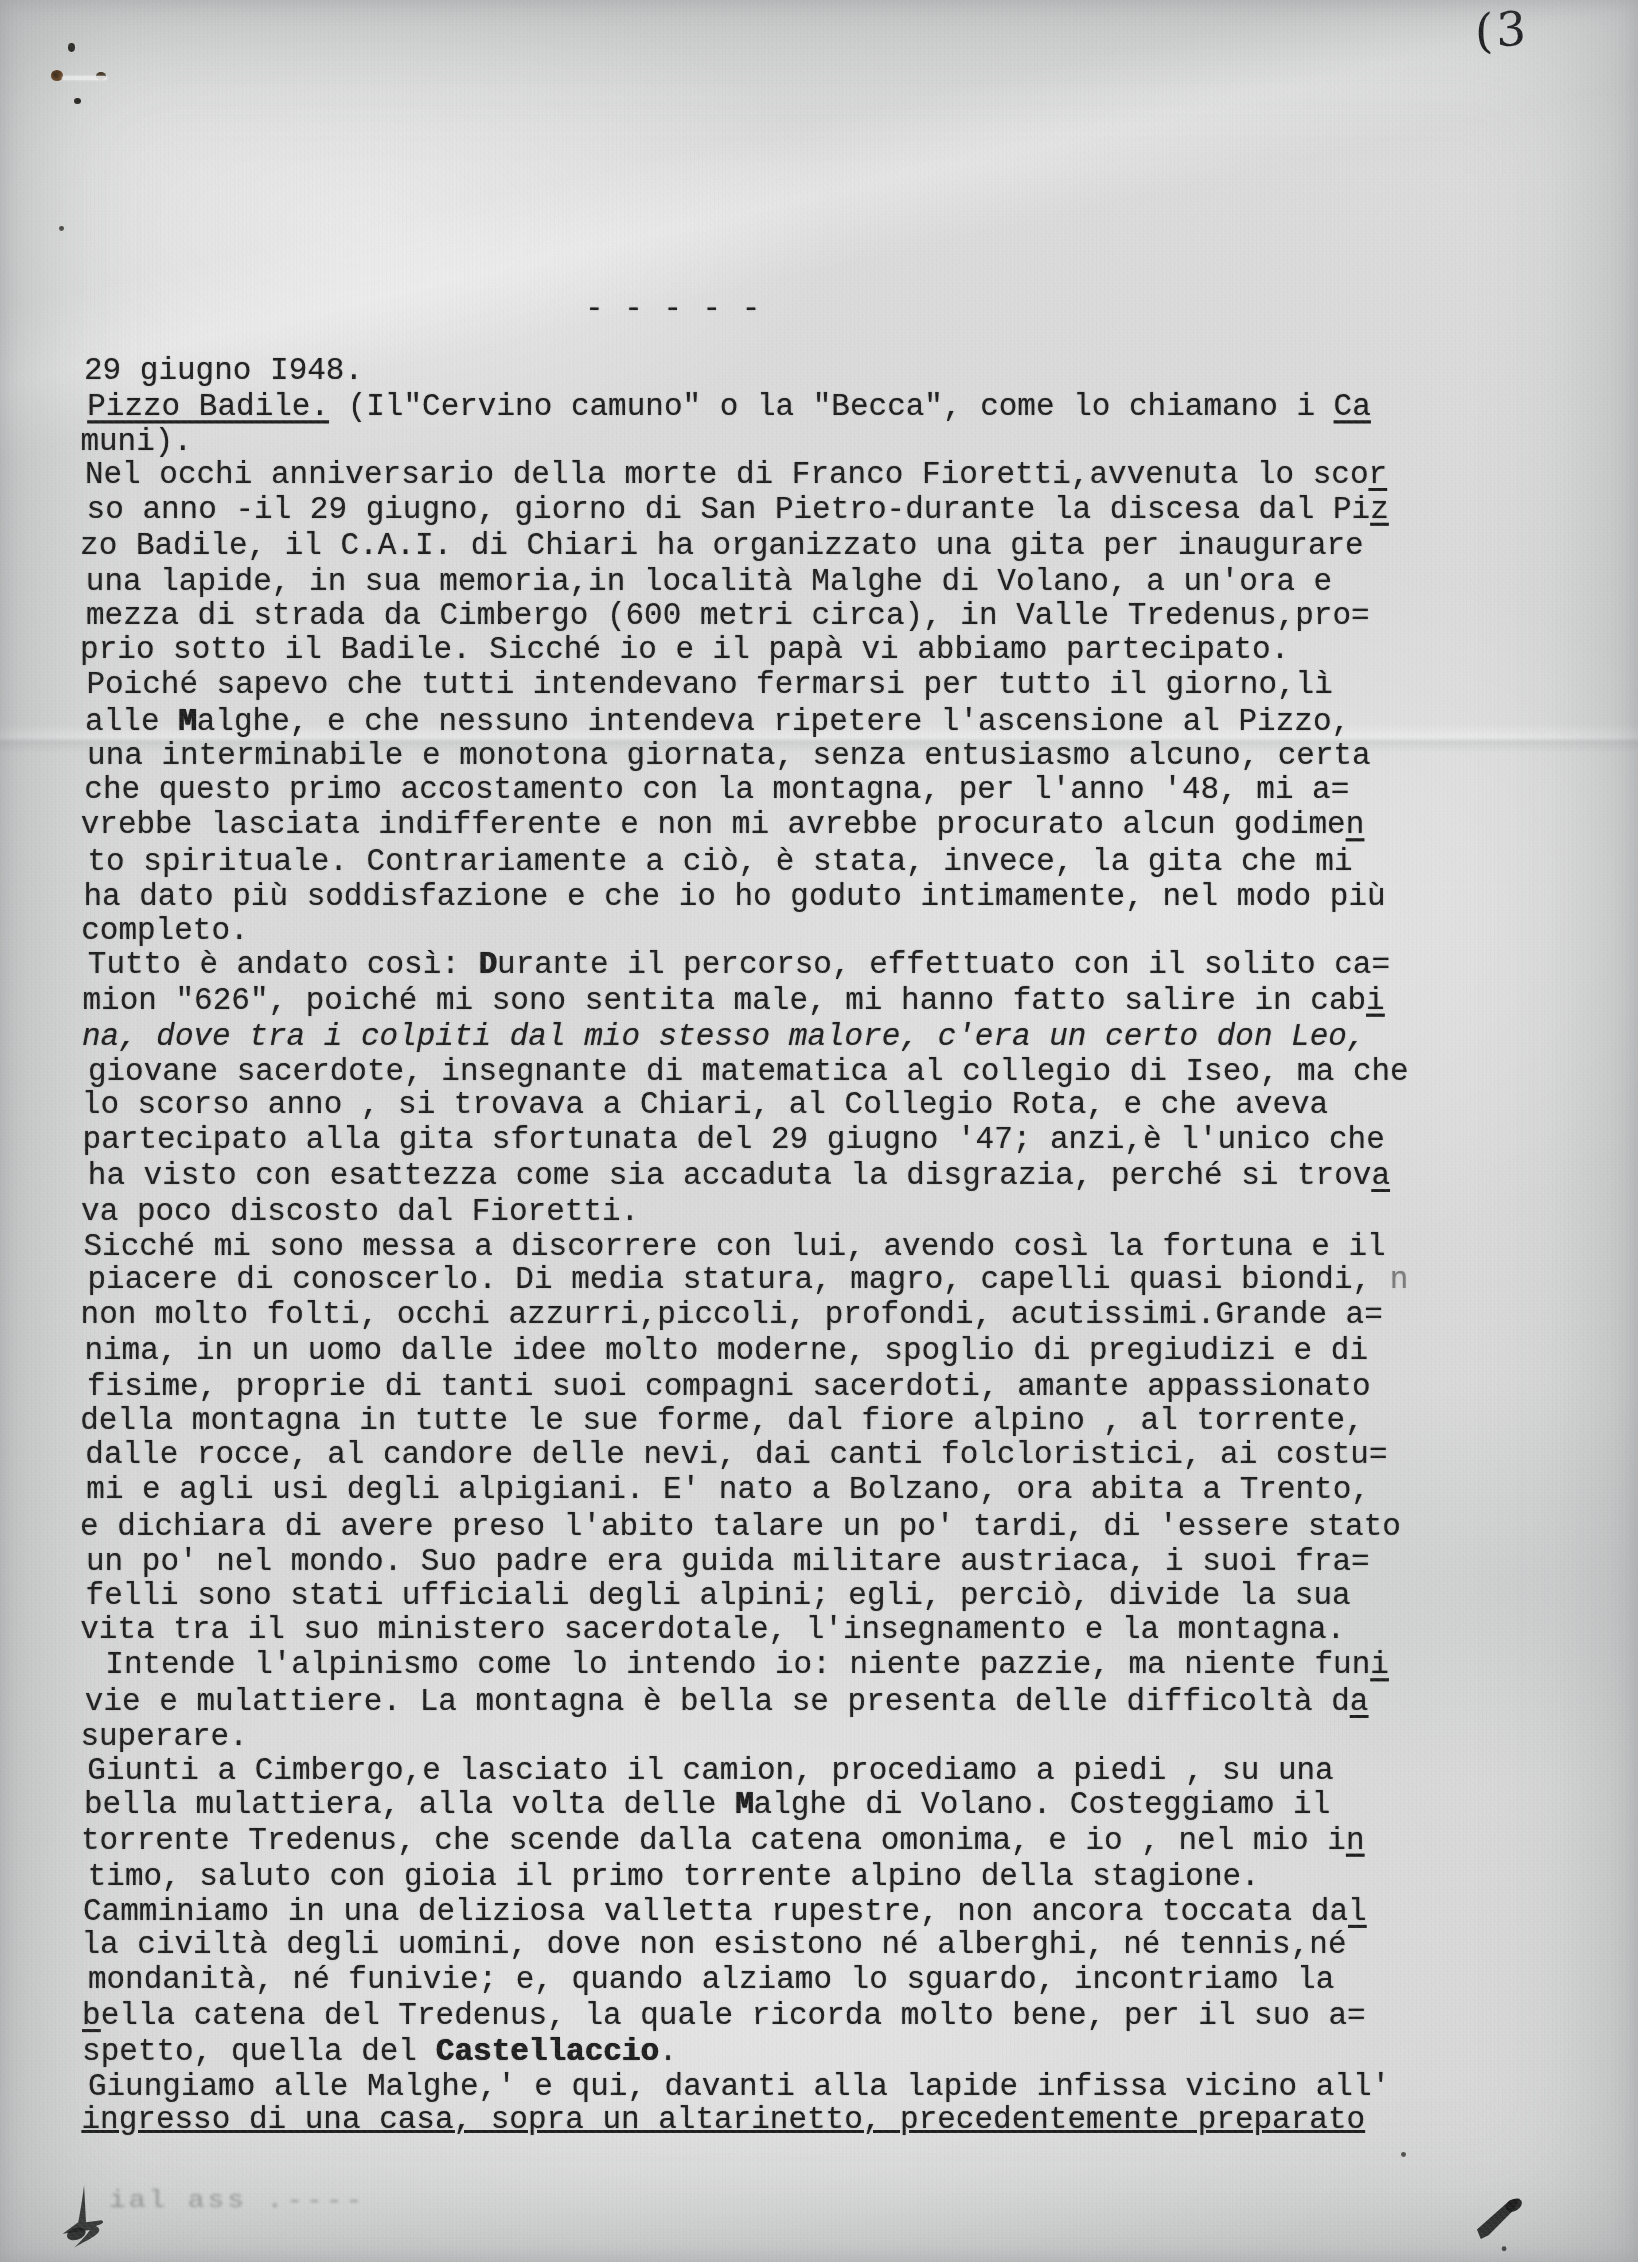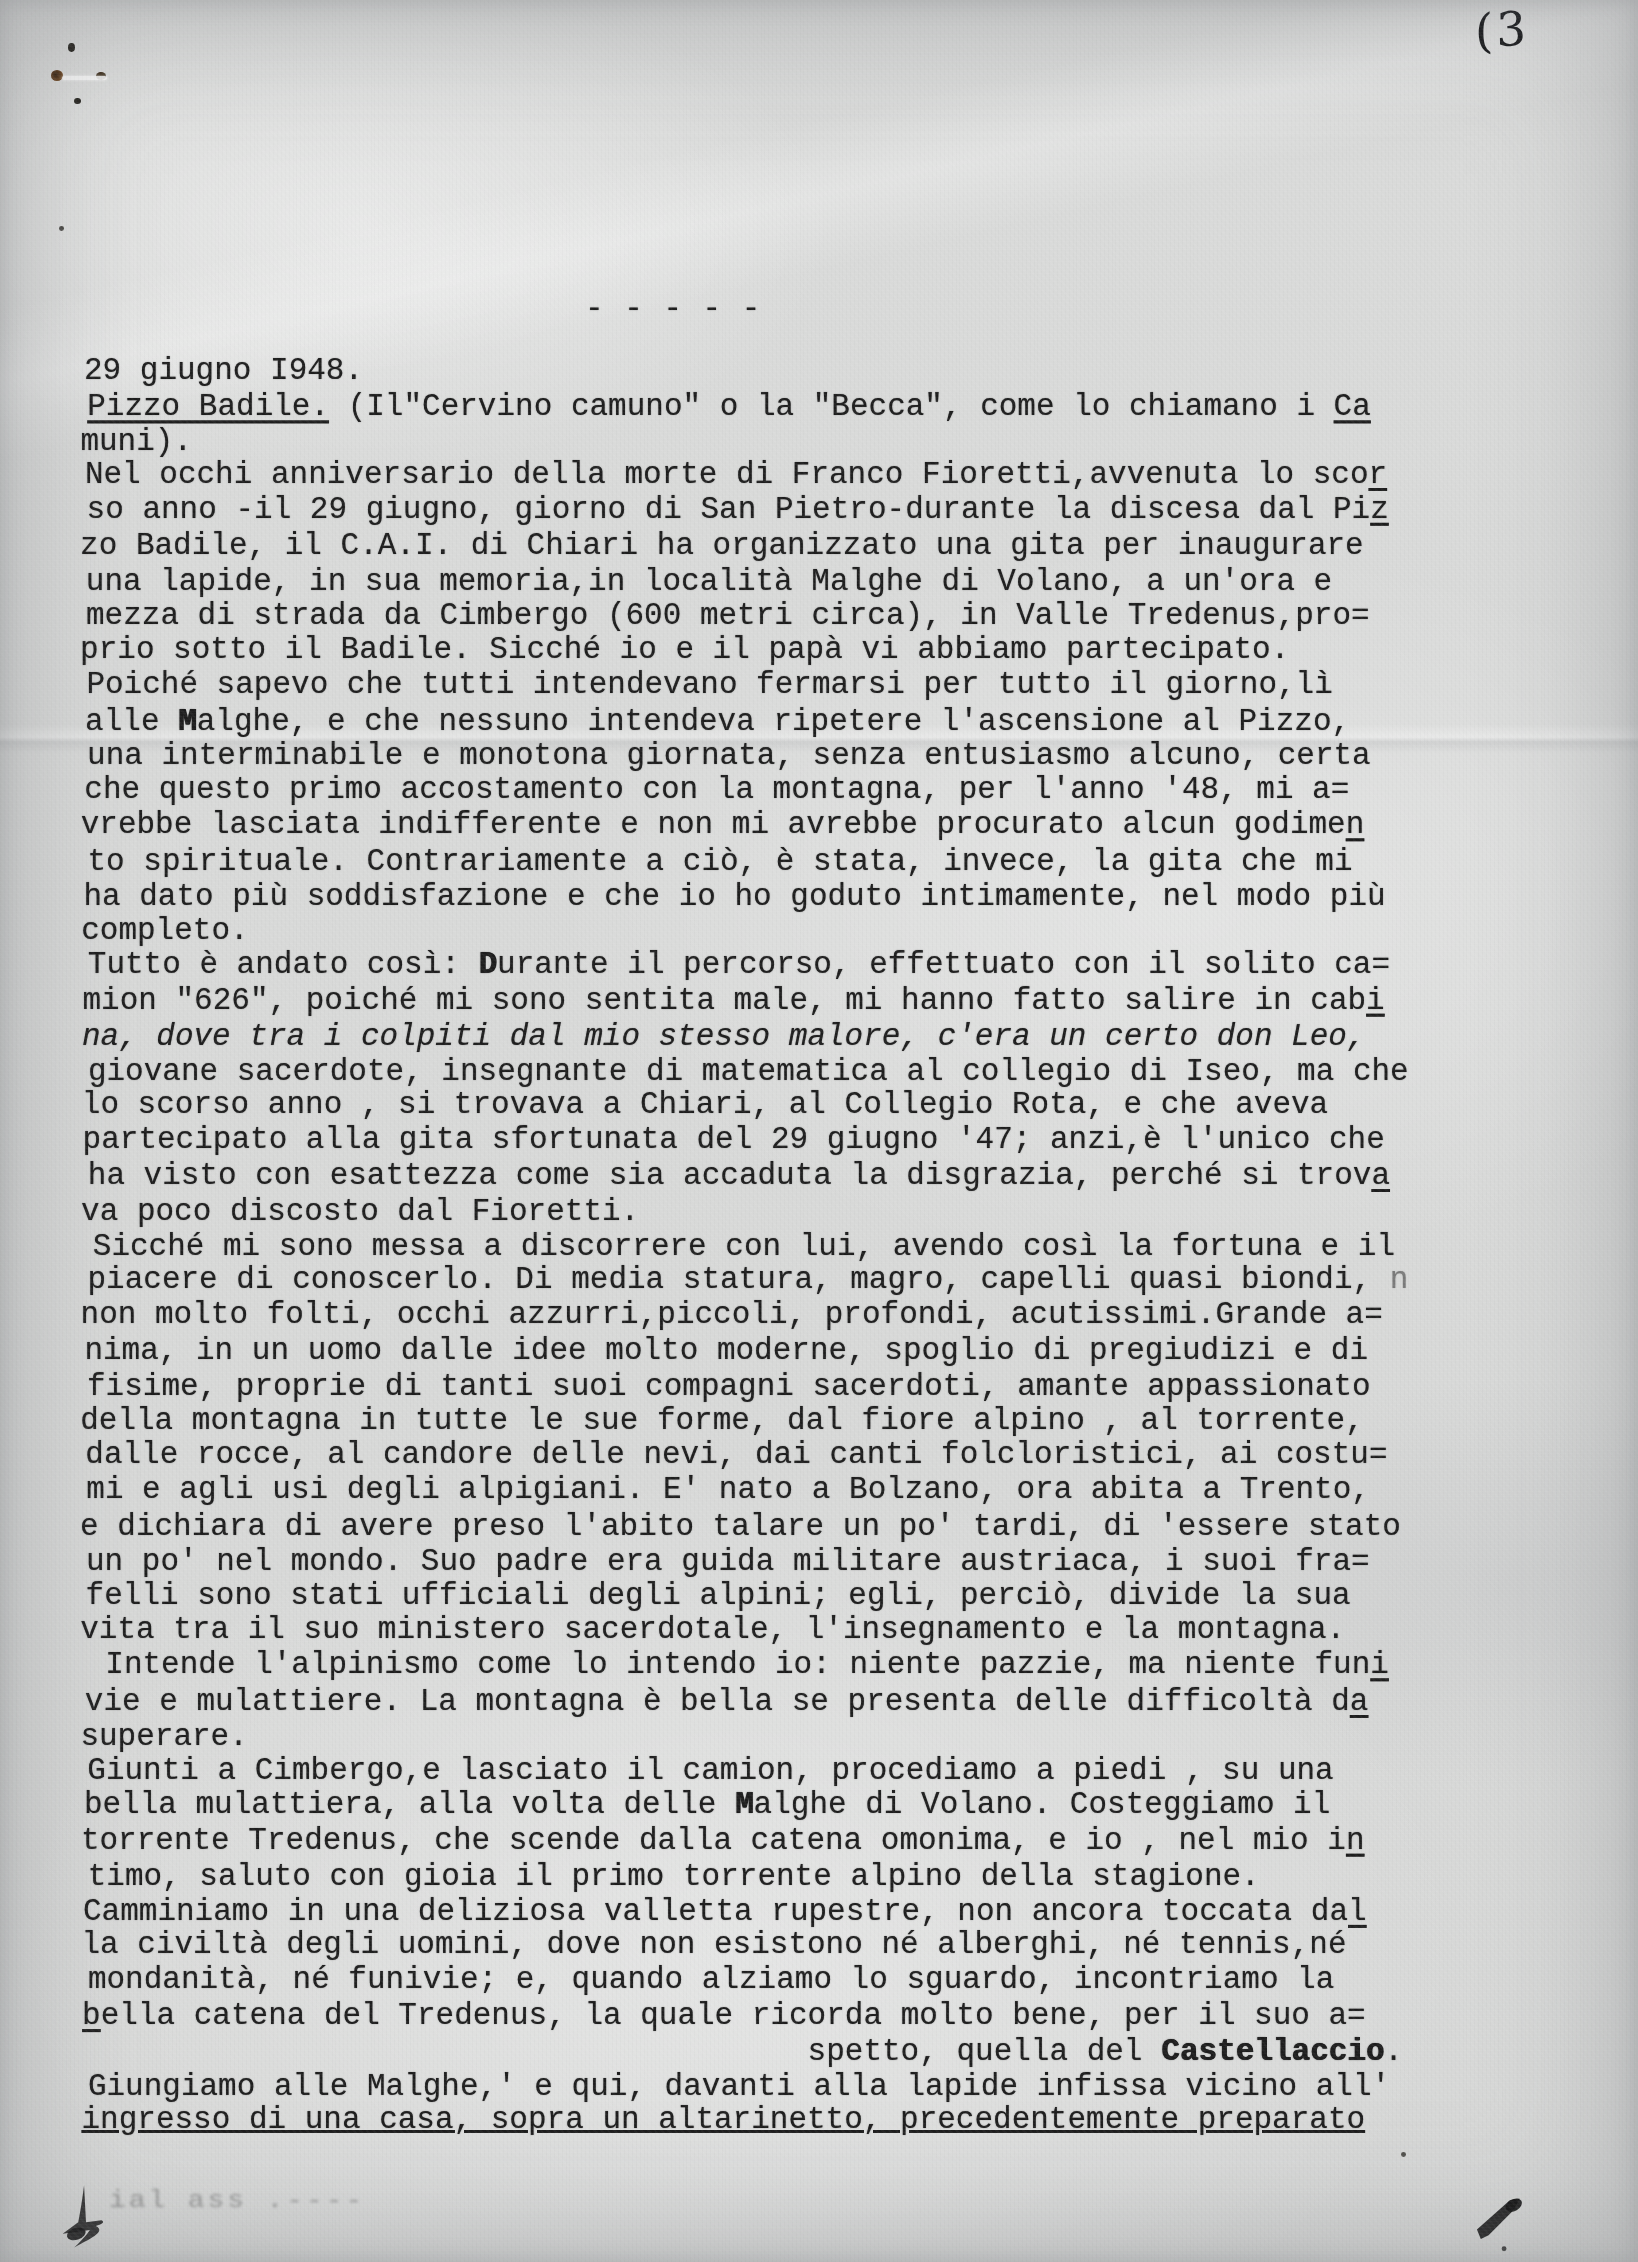--- a/index.html
+++ b/index.html
@@ -118,21 +118,21 @@
       <div class="line" style="transform: translate(-0.6px, 1.2px);"><span>ha dato più soddisfazione e che io ho goduto intimamente, nel modo più</span></div>
       <div class="line" style="transform: translate(-2.8px, -0.4px);"><span>completo.</span></div>
       <div class="line" style="transform: translate(3.8px, -1.4px);"><span>Tutto è andato così: </span><span class="b">D</span><span>urante il percorso, effettuato con il solito ca=</span></div>
       <div class="line" style="transform: translate(-1.5px, -0.3px);"><span>mion "626", poiché mi sono sentita male, mi hanno fatto salire in cab</span><span class="u">i</span></div>
       <div class="line" style="transform: translate(-2.1px, 1.2px); font-style: italic;"><span>na, dove tra i colpiti dal mio stesso malore, c'era un certo don Leo,</span></div>
       <div class="line" style="transform: translate(3.9px, 1px);"><span>giovane sacerdote, insegnante di matematica al collegio di Iseo, ma che</span></div>
       <div class="line" style="transform: translate(-2.2px, -0.7px);"><span>lo scorso anno , si trovava a Chiari, al Collegio Rota, e che aveva</span></div>
       <div class="line" style="transform: translate(-1.4px, -1.3px);"><span>partecipato alla gita sfortunata del 29 giugno '47; anzi,è l'unico che</span></div>
       <div class="line" style="transform: translate(3.8px, 0px);"><span>ha visto con esattezza come sia accaduta la disgrazia, perché si trov</span><span class="u">a</span></div>
       <div class="line" style="transform: translate(-2.9px, 1.4px);"><span>va poco discosto dal Fioretti.</span></div>
-      <div class="line" style="transform: translate(-0.5px, 0.7px); text-align: center;"><span>Sicché mi sono messa a discorrere con lui, avendo così la fortuna e il</span></div>
+      <div class="line" style="transform: translate(-0.5px, 0.7px);"><span>Sicché mi sono messa a discorrere con lui, avendo così la fortuna e il</span></div>
       <div class="line" style="transform: translate(3.5px, -1px);"><span>piacere di conoscerlo. Di media statura, magro, capelli quasi biondi, </span><span class="f">n</span></div>
       <div class="line" style="transform: translate(-3.4px, -1.2px);"><span>non molto folti, occhi azzurri,piccoli, profondi, acutissimi.Grande a=</span></div>
       <div class="line" style="transform: translate(0.4px, 0.4px);"><span>nima, in un uomo dalle idee molto moderne, spoglio di pregiudizi e di</span></div>
       <div class="line" style="transform: translate(3px, 1.4px);"><span>fisime, proprie di tanti suoi compagni sacerdoti, amante appassionato</span></div>
       <div class="line" style="transform: translate(-3.8px, 0.3px);"><span>della montagna in tutte le sue forme, dal fiore alpino , al torrente,</span></div>
       <div class="line" style="transform: translate(1.3px, -1.2px);"><span>dalle rocce, al candore delle nevi, dai canti folcloristici, ai costu=</span></div>
       <div class="line" style="transform: translate(2.3px, -1px);"><span>mi e agli usi degli alpigiani. E' nato a Bolzano, ora abita a Trento,</span></div>
       <div class="line" style="transform: translate(-3.9px, 0.7px);"><span>e dichiara di avere preso l'abito talare un po' tardi, di 'essere stato</span></div>
       <div class="line" style="transform: translate(2px, 1.3px);"><span>un po' nel mondo. Suo padre era guida militare austriaca, i suoi fra=</span></div>
       <div class="line" style="transform: translate(1.6px, -0.1px);"><span>felli sono stati ufficiali degli alpini; egli, perciò, divide la sua</span></div>
@@ -141,21 +141,21 @@
       <div class="line" style="transform: translate(0.8px, 1px);"><span>vie e mulattiere. La montagna è bella se presenta delle difficoltà d</span><span class="u">a</span></div>
       <div class="line" style="transform: translate(-3.6px, 1.2px);"><span>superare.</span></div>
       <div class="line" style="transform: translate(3.3px, -0.4px);"><span>Giunti a Cimbergo,e lasciato il camion, procediamo a piedi , su una</span></div>
       <div class="line" style="transform: translate(-0.1px, -1.4px);"><span>bella mulattiera, alla volta delle </span><span class="b">M</span><span>alghe di Volano. Costeggiamo il</span></div>
       <div class="line" style="transform: translate(-3.1px, -0.3px);"><span>torrente Tredenus, che scende dalla catena omonima, e io , nel mio i</span><span class="u">n</span></div>
       <div class="line" style="transform: translate(3.7px, 1.2px);"><span>timo, saluto con gioia il primo torrente alpino della stagione.</span></div>
       <div class="line" style="transform: translate(-1px, 0.9px);"><span>Camminiamo in una deliziosa valletta rupestre, non ancora toccata da</span><span class="u">l</span></div>
       <div class="line" style="transform: translate(-2.5px, -0.8px);"><span>la civiltà degli uomini, dove non esistono né alberghi, né tennis,né</span></div>
       <div class="line" style="transform: translate(3.9px, -1.3px);"><span>mondanità, né funivie; e, quando alziamo lo sguardo, incontriamo la</span></div>
       <div class="line" style="transform: translate(-1.9px, 0.1px);"><span class="u">b</span><span>ella catena del Tredenus, la quale ricorda molto bene, per il suo a=</span></div>
-      <div class="line" style="transform: translate(-1.9px, 1.4px); text-align: right;"><span>spetto, quella del </span><span class="b">Castellaccio</span><span>.</span></div>
+      <div class="line" style="transform: translate(-1.9px, 1.4px);"><span>spetto, quella del </span><span class="b">Castellaccio</span><span>.</span></div>
       <div class="line" style="transform: translate(3.9px, 0.6px);"><span>Giungiamo alle Malghe,' e qui, davanti alla lapide infissa vicino all'</span></div>
       <div class="line" style="transform: translate(-2.5px, -1px); text-decoration: underline;"><span>ingresso di una casa, sopra un altarinetto, precedentemente preparato</span></div>
     </div>
 
   <div class="erased">ial ass .----</div>
 
   <div class="blot blot-left">
     <svg width="70" height="90" viewBox="0 0 72 92">
       <path d="M34 2 C32 18 30 30 28 40 L12 52 L40 48 C36 54 30 60 24 66 C38 58 58 50 46 44 C52 42 56 40 52 38 L36 40 Z" fill="#1b1b1b" opacity="0.88"></path>
       <ellipse cx="26" cy="52" rx="10" ry="6" fill="#141414" opacity="0.9" transform="rotate(-18 26 52)"></ellipse>

